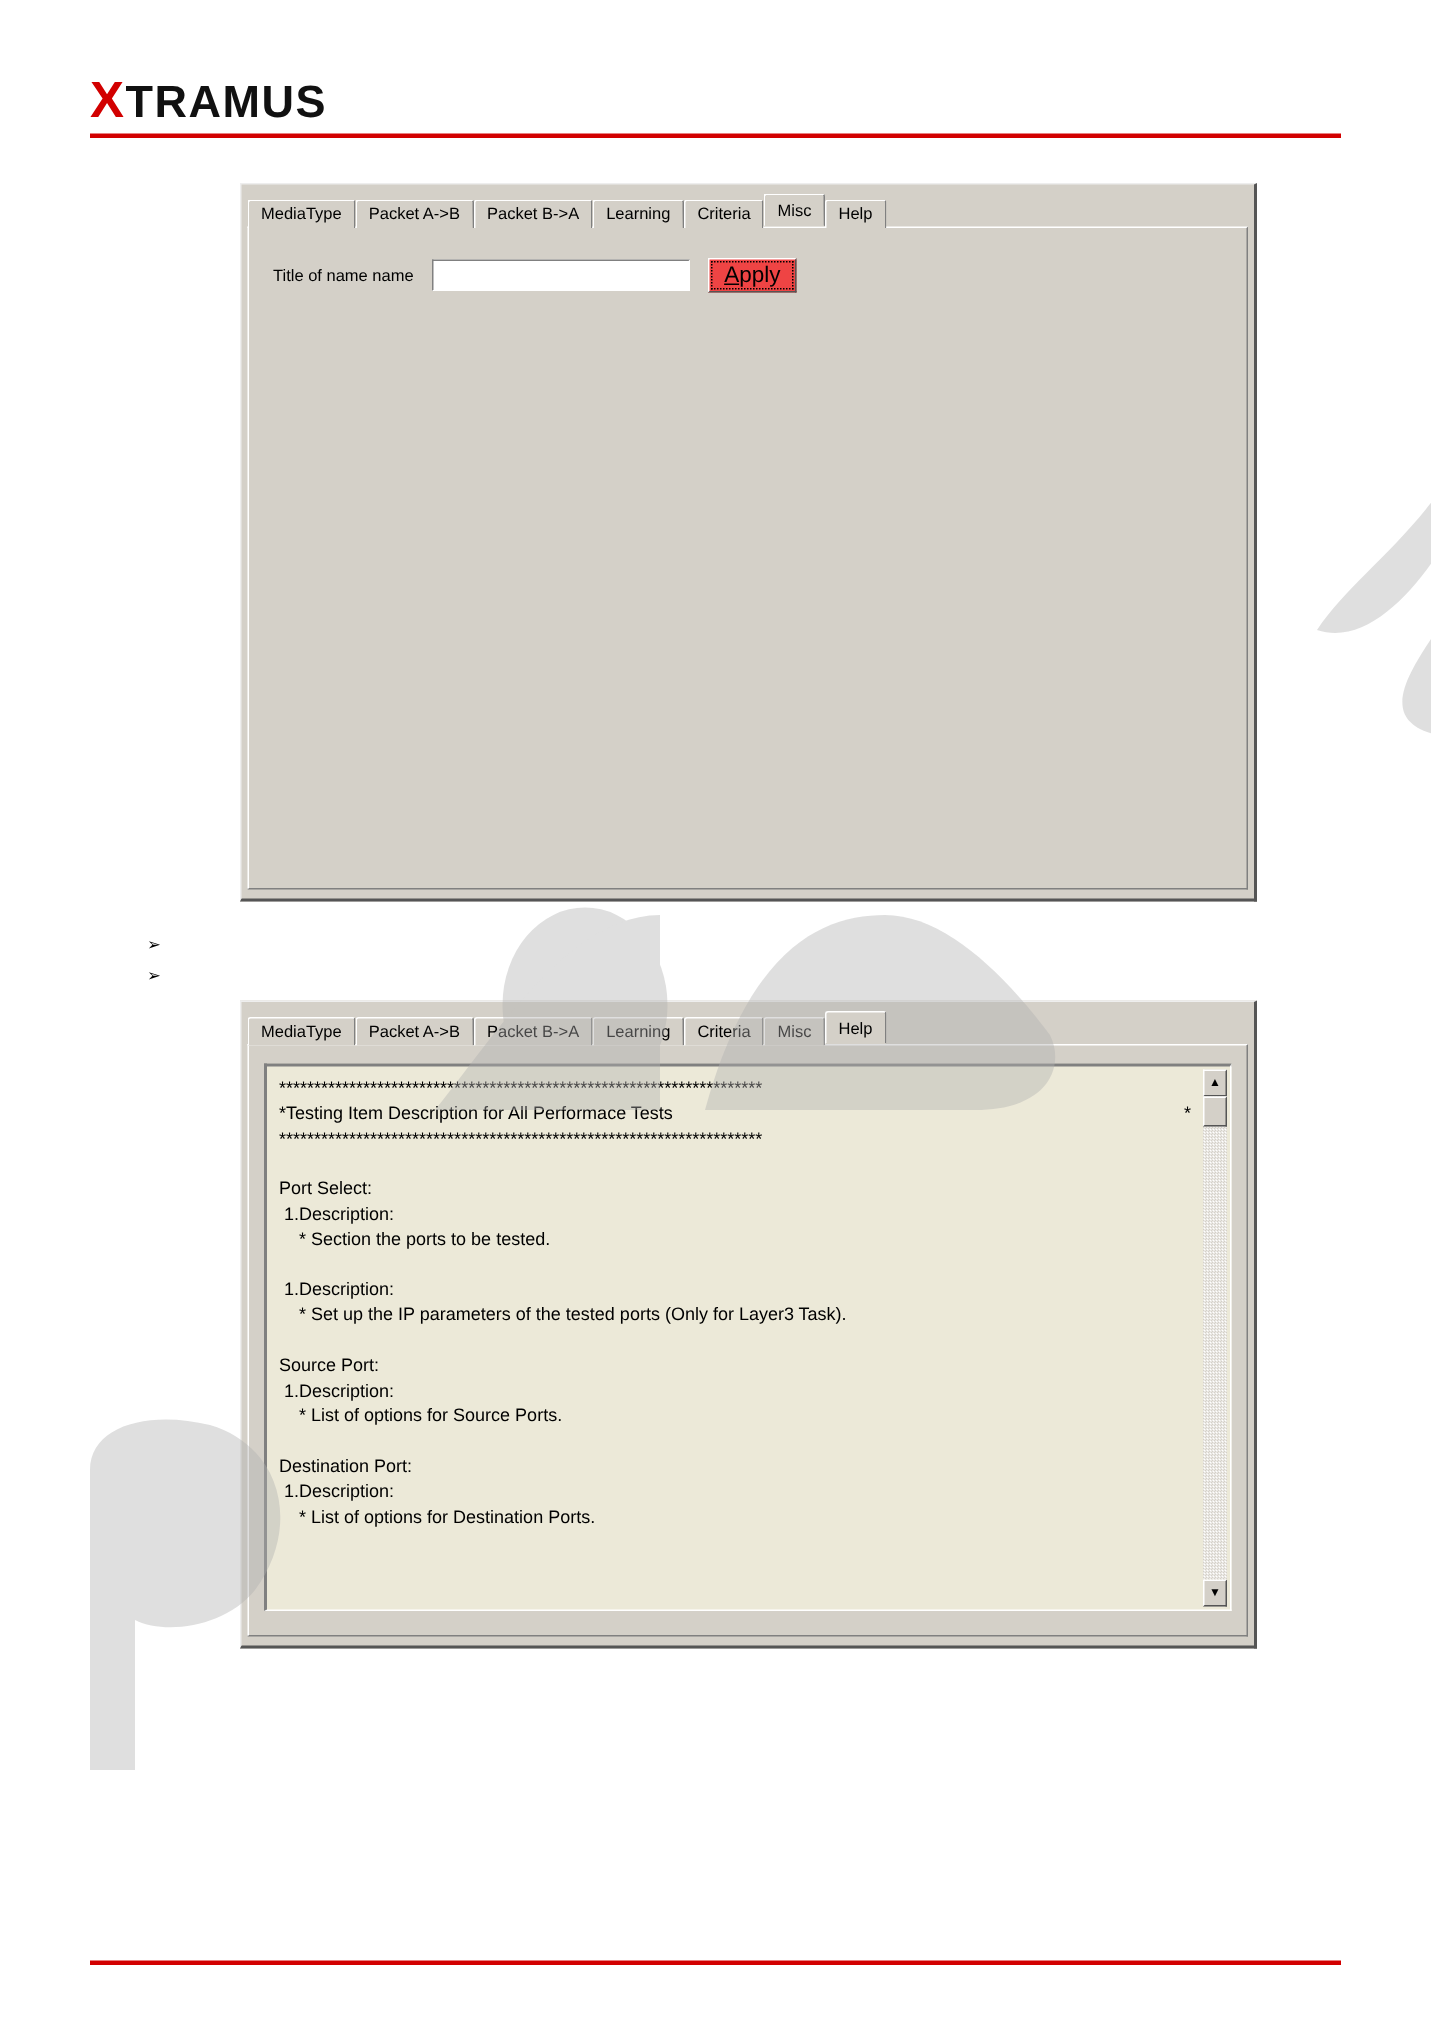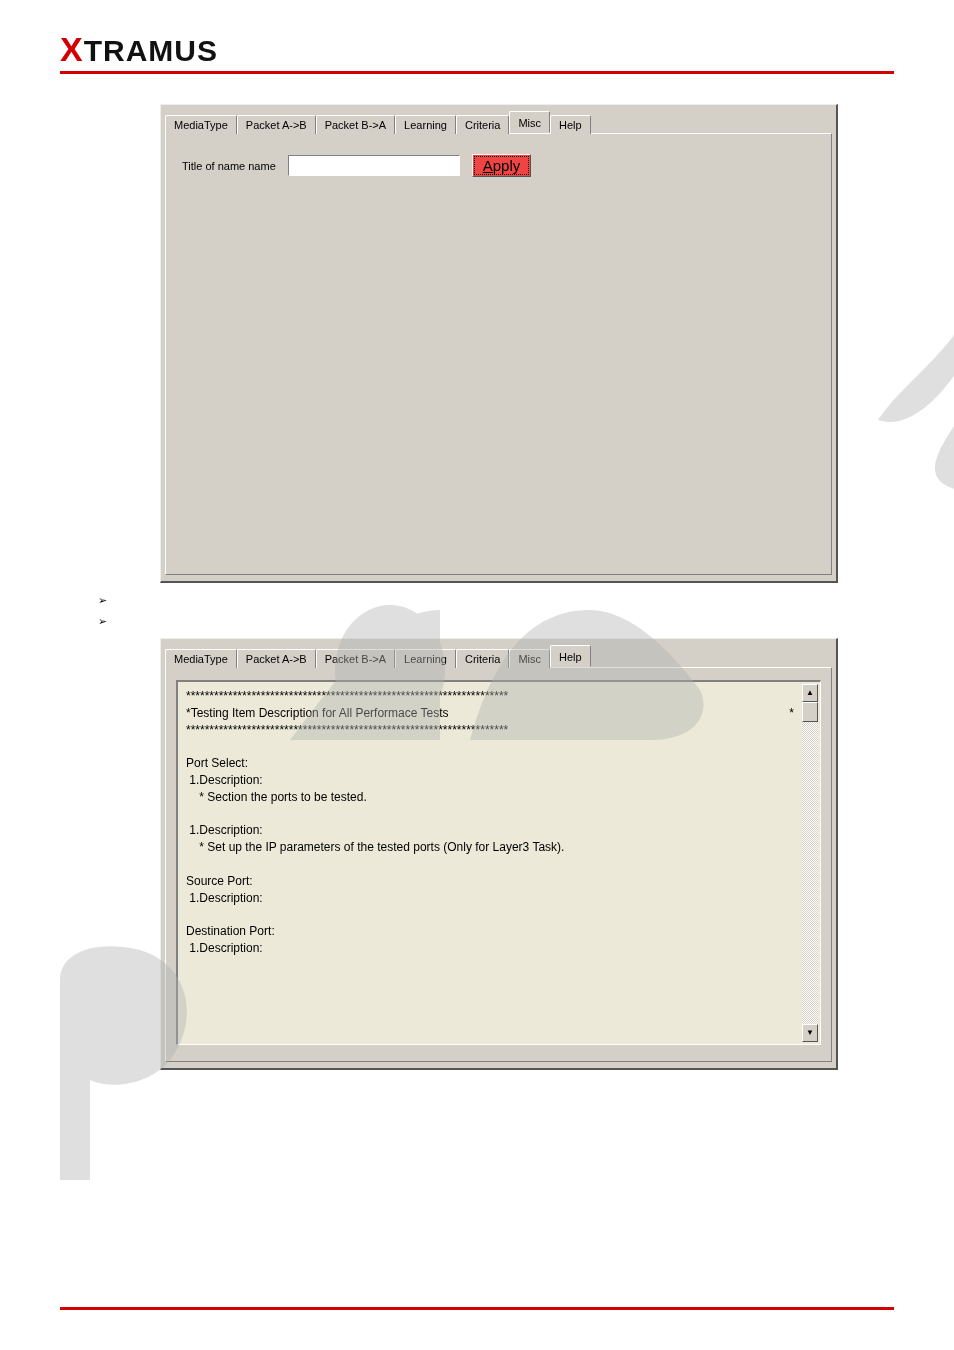--- a/index.html
+++ b/index.html
@@ -6,21 +6,21 @@
     margin: 0;
     padding: 0;
     font-family: Tahoma, Arial, sans-serif;
     font-size: 11px;
     background: #fff;
     width: 954px;
     height: 1350px;
     position: relative;
   }
   .page {
-    padding: 30px 60px 0 60px;
+    padding: 48px 60px 0 60px;
   }
   .brand {
     font-family: "Trebuchet MS", Arial, sans-serif;
     font-size: 30px;
     font-weight: bold;
     color: #111;
     letter-spacing: 1px;
   }
   .brand .x {
     color: #d20000;
@@ -45,21 +45,21 @@
   .content-col {
     margin-left: 100px;
   }
   .win {
     width: 675px;
     background: #d4d0c8;
     border-right: 2px solid #555;
     border-bottom: 2px solid #555;
     border-left: 1px solid #eee;
     border-top: 1px solid #eee;
-    margin-bottom: 9px;
+    margin-bottom: 20px;
   }
   .tabrow {
     display: flex;
     align-items: flex-end;
     padding: 6px 4px 0 4px;
     font-family: Tahoma, sans-serif;
     font-size: 11px;
     color: #000;
   }
   .tab {
@@ -310,23 +310,25 @@
 <pre> </pre>
 <pre>Port Select:</pre>
 <pre> 1.Description:</pre>
 <pre>    * Section the ports to be tested.</pre>
 <pre> </pre>
 <pre> 1.Description:</pre>
 <pre>    * Set up the IP parameters of the tested ports (Only for Layer3 Task).</pre>
 <pre> </pre>
 <pre>Source Port:</pre>
 <pre> 1.Description:</pre>
+<pre>    * List of options for Source Ports.</pre>
 <pre> </pre>
 <pre>Destination Port:</pre>
 <pre> 1.Description:</pre>
+<pre>    * List of options for Destination Ports.</pre>
           </div>
           <div class="scrollbar">
             <div class="sb-btn">▲</div>
             <div class="sb-track">
               <div class="sb-thumb"></div>
             </div>
             <div class="sb-btn">▼</div>
           </div>
         </div>
       </div>

